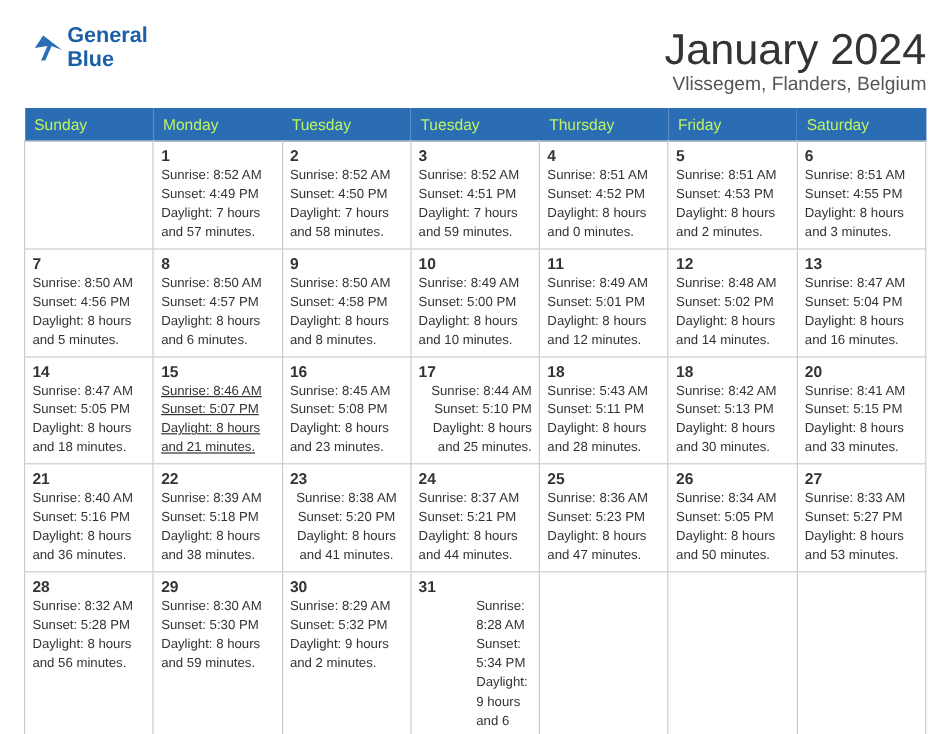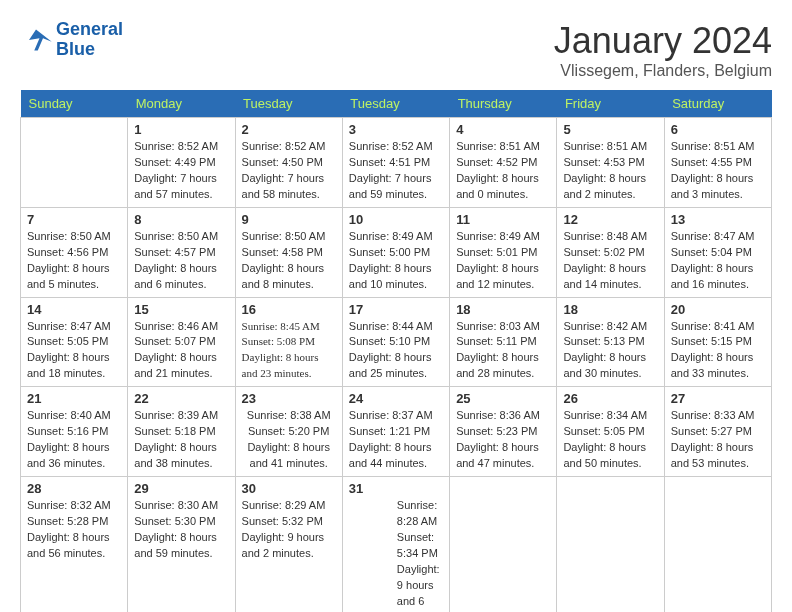--- a/index.html
+++ b/index.html
@@ -214,42 +214,42 @@
       <tr>
         <td>
           <span class="day-number">14</span>
           <div class="day-info" style="white-space: pre-line;">Sunrise: 8:47 AM
 Sunset: 5:05 PM
 Daylight: 8 hours
 and 18 minutes.</div>
         </td>
         <td>
           <span class="day-number">15</span>
-          <div class="day-info" style="white-space: pre-line;">Sunrise: 8:46 AM
+          <div class="day-info" style="white-space: pre-line; text-decoration: underline;">Sunrise: 8:46 AM
 Sunset: 5:07 PM
 Daylight: 8 hours
 and 21 minutes.</div>
         </td>
         <td>
           <span class="day-number">16</span>
-          <div class="day-info" style="white-space: pre-line; font-family: Liberation Serif, serif;">Sunrise: 8:45 AM
+          <div class="day-info" style="white-space: pre-line;">Sunrise: 8:45 AM
 Sunset: 5:08 PM
 Daylight: 8 hours
 and 23 minutes.</div>
         </td>
         <td>
           <span class="day-number">17</span>
-          <div class="day-info" style="white-space: pre-line;">Sunrise: 8:44 AM
+          <div class="day-info" style="white-space: pre-line; text-align: right;">Sunrise: 8:44 AM
 Sunset: 5:10 PM
 Daylight: 8 hours
 and 25 minutes.</div>
         </td>
         <td>
           <span class="day-number">18</span>
-          <div class="day-info" style="white-space: pre-line;">Sunrise: 8:03 AM
+          <div class="day-info" style="white-space: pre-line;">Sunrise: 5:43 AM
 Sunset: 5:11 PM
 Daylight: 8 hours
 and 28 minutes.</div>
         </td>
         <td>
           <span class="day-number">18</span>
           <div class="day-info" style="white-space: pre-line;">Sunrise: 8:42 AM
 Sunset: 5:13 PM
 Daylight: 8 hours
 and 30 minutes.</div>
@@ -280,21 +280,21 @@
         <td>
           <span class="day-number">23</span>
           <div class="day-info" style="white-space: pre-line; text-align: center;">Sunrise: 8:38 AM
 Sunset: 5:20 PM
 Daylight: 8 hours
 and 41 minutes.</div>
         </td>
         <td>
           <span class="day-number">24</span>
           <div class="day-info" style="white-space: pre-line;">Sunrise: 8:37 AM
-Sunset: 1:21 PM
+Sunset: 5:21 PM
 Daylight: 8 hours
 and 44 minutes.</div>
         </td>
         <td>
           <span class="day-number">25</span>
           <div class="day-info" style="white-space: pre-line;">Sunrise: 8:36 AM
 Sunset: 5:23 PM
 Daylight: 8 hours
 and 47 minutes.</div>
         </td>

